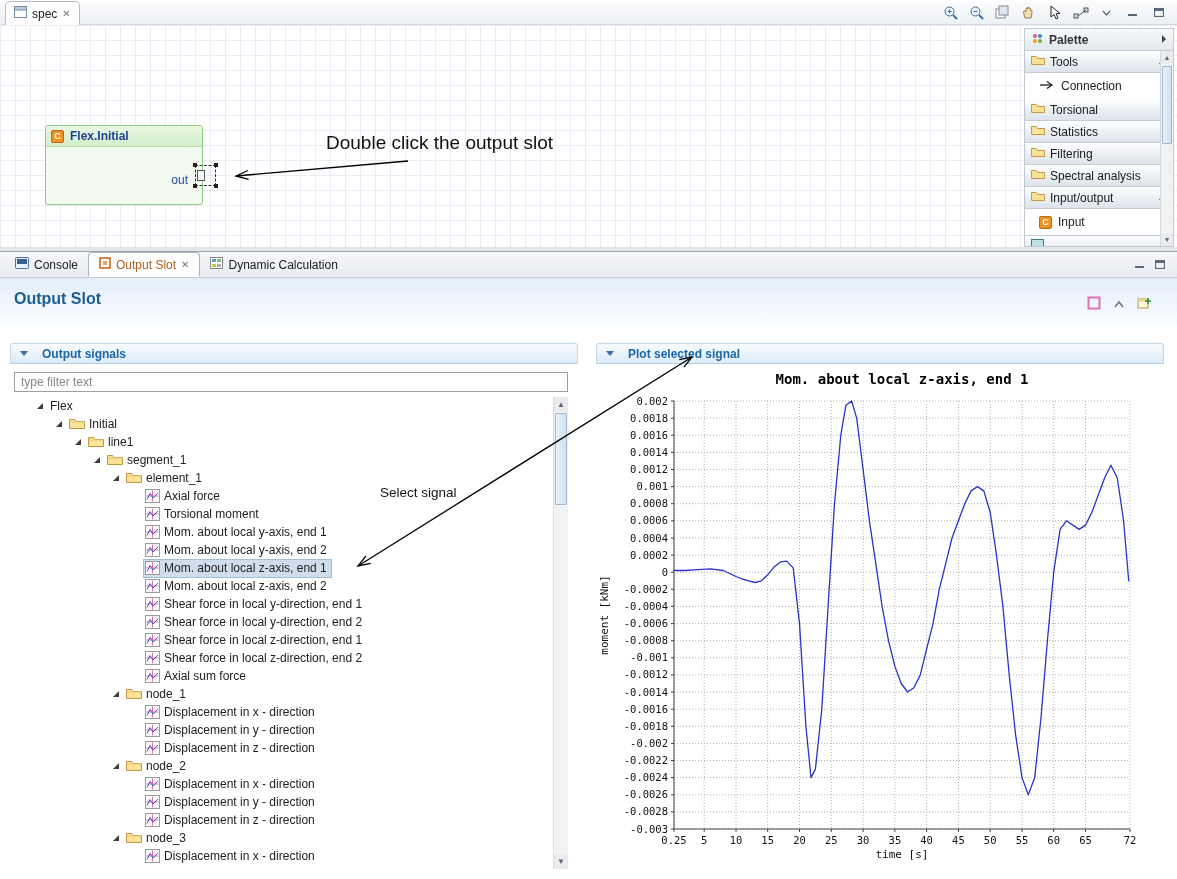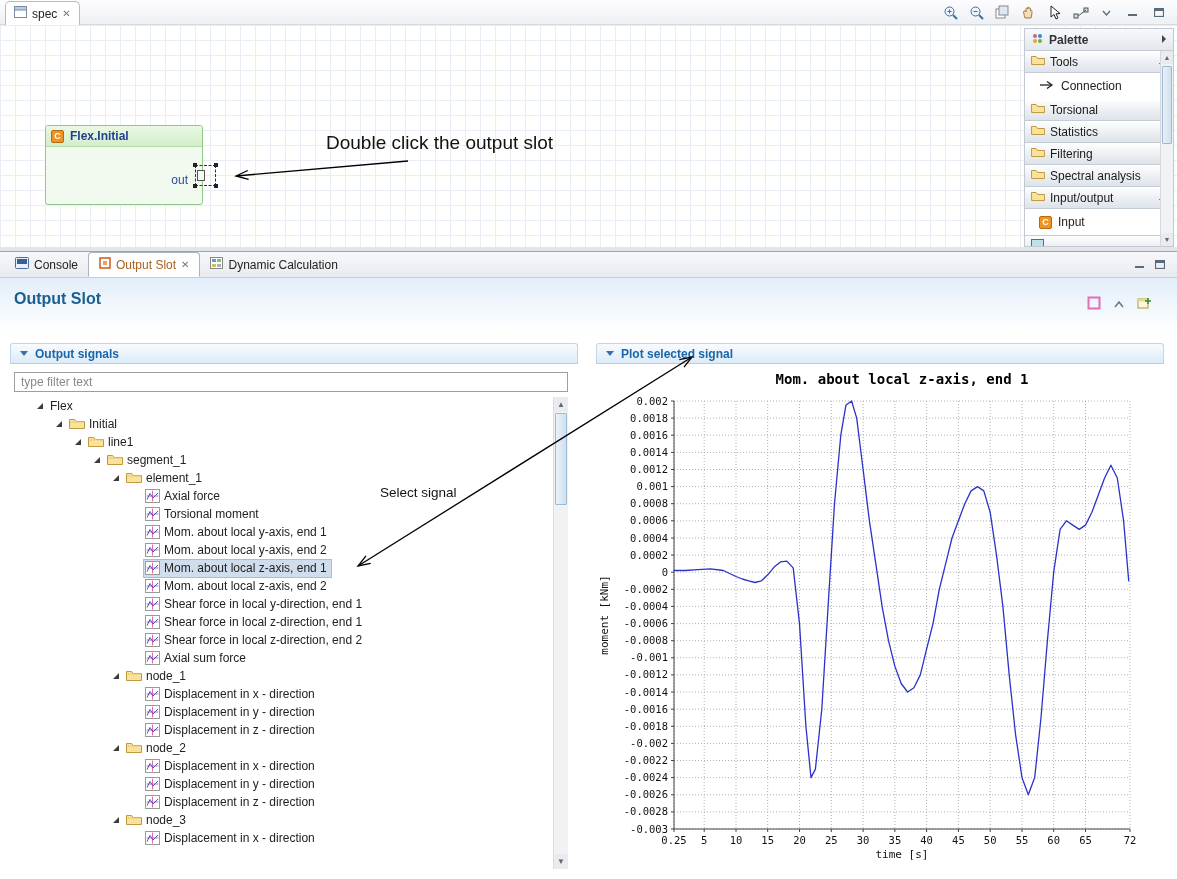--- a/index.html
+++ b/index.html
@@ -142,21 +142,21 @@
     background:linear-gradient(#e2eefa,#ffffff);
   }
   #form-title {
     position:absolute; left:14px; top:38px; font-size:16px; font-weight:bold; color:#1b5e92;
   }
   #form-toolbar { position:absolute; right:26px; top:44px; display:flex; gap:12px; align-items:center; }
 
   .section-header {
     position:absolute; height:21px; border:1px solid #c3d6e8; border-bottom:1px solid #b9cfe4;
     border-radius:3px 3px 0 0; background:linear-gradient(#f8fbfe,#dcebf8);
-    display:flex; align-items:center; gap:7px; padding:0 9px;
+    display:flex; align-items:center; gap:14px; padding:0 9px;
     font-weight:bold; color:#1a66a8;
   }
   .tri {
     width:0; height:0; border-left:4px solid transparent; border-right:4px solid transparent;
     border-top:5px solid #3a6ea5;
   }
   #signals-header { left:10px; top:91px; width:568px; }
   #plot-header    { left:596px; top:91px; width:568px; }
 
   #filter-input {
@@ -606,20 +606,34 @@
             <span class="rc">
               <span class="ticon">
                 <svg width="15" height="14" viewBox="0 0 15 14">
                   <rect x="0.5" y="0.5" width="14" height="13" fill="#fff" stroke="#9a9a9a"></rect>
                   <line x1="7.5" y1="1.5" x2="7.5" y2="12.5" stroke="#e36bad"></line>
                   <line x1="1.5" y1="7" x2="13.5" y2="7" stroke="#e36bad"></line>
                   <polyline points="2,10.5 5,4.5 8,9 13,4" fill="none" stroke="#3b5bbf"></polyline>
                 </svg>
               </span>
               <span>Shear force in local y-direction, end 1</span>
+            </span>
+          </div>
+          <div class="trow">
+            <span class="tsp" style="width: 130px;"></span>
+            <span class="rc">
+              <span class="ticon">
+                <svg width="15" height="14" viewBox="0 0 15 14">
+                  <rect x="0.5" y="0.5" width="14" height="13" fill="#fff" stroke="#9a9a9a"></rect>
+                  <line x1="7.5" y1="1.5" x2="7.5" y2="12.5" stroke="#e36bad"></line>
+                  <line x1="1.5" y1="7" x2="13.5" y2="7" stroke="#e36bad"></line>
+                  <polyline points="2,10.5 5,4.5 8,9 13,4" fill="none" stroke="#3b5bbf"></polyline>
+                </svg>
+              </span>
+              <span>Shear force in local y-direction, end 2</span>
             </span>
           </div>
           <div class="trow">
             <span class="tsp" style="width: 130px;"></span>
             <span class="rc">
               <span class="ticon">
                 <svg width="15" height="14" viewBox="0 0 15 14">
                   <rect x="0.5" y="0.5" width="14" height="13" fill="#fff" stroke="#9a9a9a"></rect>
                   <line x1="7.5" y1="1.5" x2="7.5" y2="12.5" stroke="#e36bad"></line>
                   <line x1="1.5" y1="7" x2="13.5" y2="7" stroke="#e36bad"></line>

